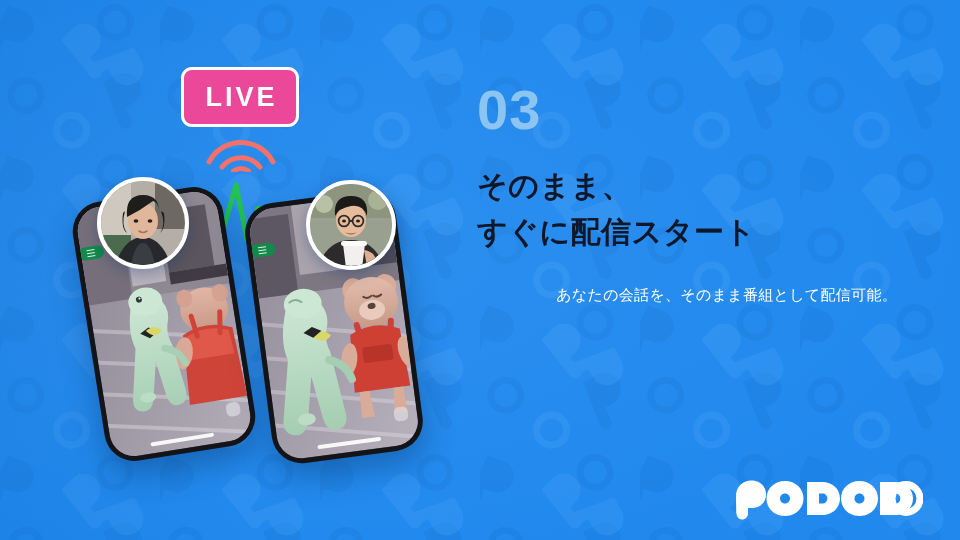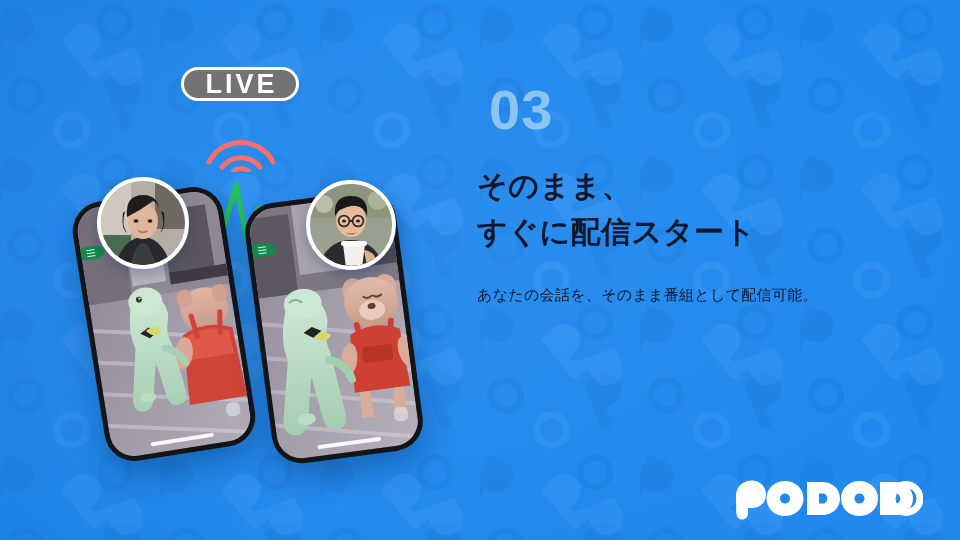--- a/index.html
+++ b/index.html
@@ -17,22 +17,22 @@
     position:absolute;inset:0;
     background:radial-gradient(130% 110% at 30% 45%, rgba(255,255,255,.055) 0%, rgba(255,255,255,0) 55%),
                linear-gradient(100deg, rgba(12,104,196,.22) 0%, rgba(12,104,196,0) 38%);
   }
 
   
   .visual{position:absolute;left:0;top:0;width:460px;height:540px;}
 
   
   .live-badge{
-    position:absolute;left:181px;top:67px;width:118px;height:34px;
-    background:#737373;border:3px solid #FFFFFF;border-radius:23px;
+    position:absolute;left:181px;top:67px;width:118px;height:60px;
+    background:#ec4899;border:3px solid #FFFFFF;border-radius:11px;
     box-sizing:border-box;
     display:flex;align-items:center;justify-content:center;
   }
   .live-badge span{
     color:#FFFFFF;font-size:27px;font-weight:700;letter-spacing:3px;
     line-height:1;padding-left:3px;
   }
 
   
   .wifi{position:absolute;left:205px;top:126px;width:72px;height:46px;}
@@ -81,34 +81,35 @@
     overflow:hidden;box-shadow:0 5px 14px rgba(6,48,96,.30);
     background:#9aa3ad;
   }
   .avatar-a{left:97px;top:177px;width:84px;height:84px;}
   .avatar-b{left:306px;top:180px;width:82px;height:82px;}
   .avatar svg{display:block;width:100%;height:100%;}
 
   
   .content{position:absolute;left:477px;top:0;width:470px;height:540px;}
   .step-number{
-    position:absolute;left:12px;top:82px;
+    position:absolute;left:0;top:82px;
     font-size:56px;font-weight:700;letter-spacing:1px;line-height:1;
     color:#8CC4F2;
   }
   .headline{
     position:absolute;left:0;top:163px;width:430px;
     color:#0f172a;font-size:30px;font-weight:700;line-height:1.52;
     letter-spacing:.5px;
   }
   .headline div{white-space:nowrap;}
   .body-copy{
     position:absolute;left:0;top:280px;width:420px;
-    color:#0f172a;font-size:15px;font-weight:400;line-height:2.05;
+    color:#ffffff;font-size:15px;font-weight:400;line-height:2.05;
     letter-spacing:.3px;
+    text-align:right;
   }
   .body-copy div{white-space:nowrap;}
 
   
   .brand-logo{position:absolute;left:733px;top:480px;width:190px;height:40px;}
   .brand-logo svg{display:block;width:100%;height:100%;}
 </style>
 </head>
 <body>
 

